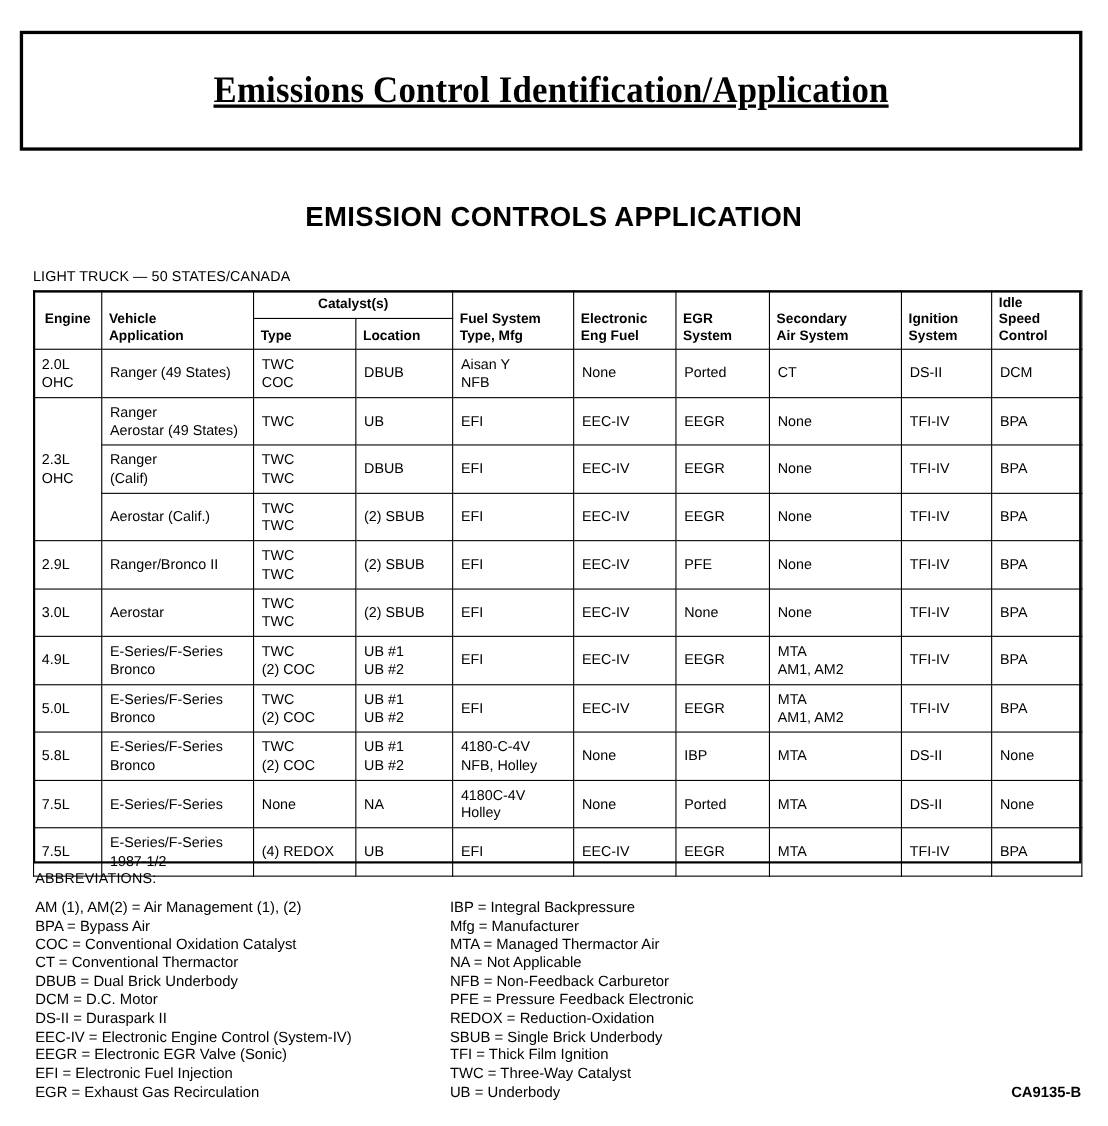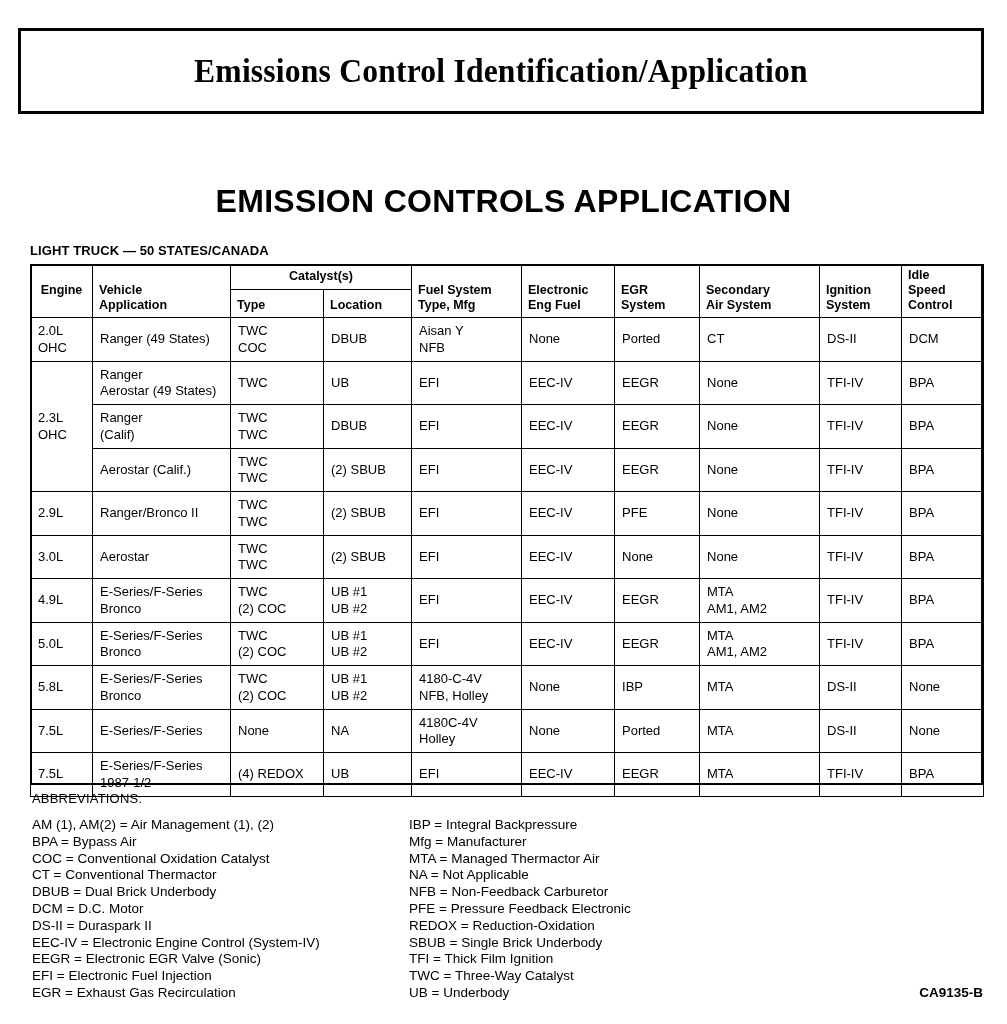--- a/index.html
+++ b/index.html
@@ -15,54 +15,55 @@
     position: relative;
     overflow: hidden;
   }
 
   
   .title-banner {
     position: absolute;
     left: 18px;
     top: 28px;
     width: 966px;
-    height: 86px;
+    height: 109px;
     border: 3px solid #000;
     box-sizing: border-box;
     display: flex;
     align-items: center;
     justify-content: center;
+    text-decoration: underline;
   }
   .title-text {
     font-family: "Liberation Serif", serif;
     font-weight: bold;
     font-size: 34px;
     letter-spacing: 0.2px;
     white-space: nowrap;
     transform: scaleX(0.93);
   }
 
   
   .subtitle {
     position: absolute;
     left: 0;
     top: 183px;
     width: 1007px;
     text-align: center;
-    font-size: 32px;
+    font-size: 25px;
     font-weight: bold;
     letter-spacing: 0.3px;
   }
 
   .section-label {
     position: absolute;
     left: 30px;
     top: 243px;
     font-size: 13px;
-    font-weight: bold;
+    font-weight: normal;
     letter-spacing: 0.1px;
     text-align: center;
   }
 
   
   .emissions-table {
     position: absolute;
     left: 30px;
     top: 264px;
     width: 953px;

